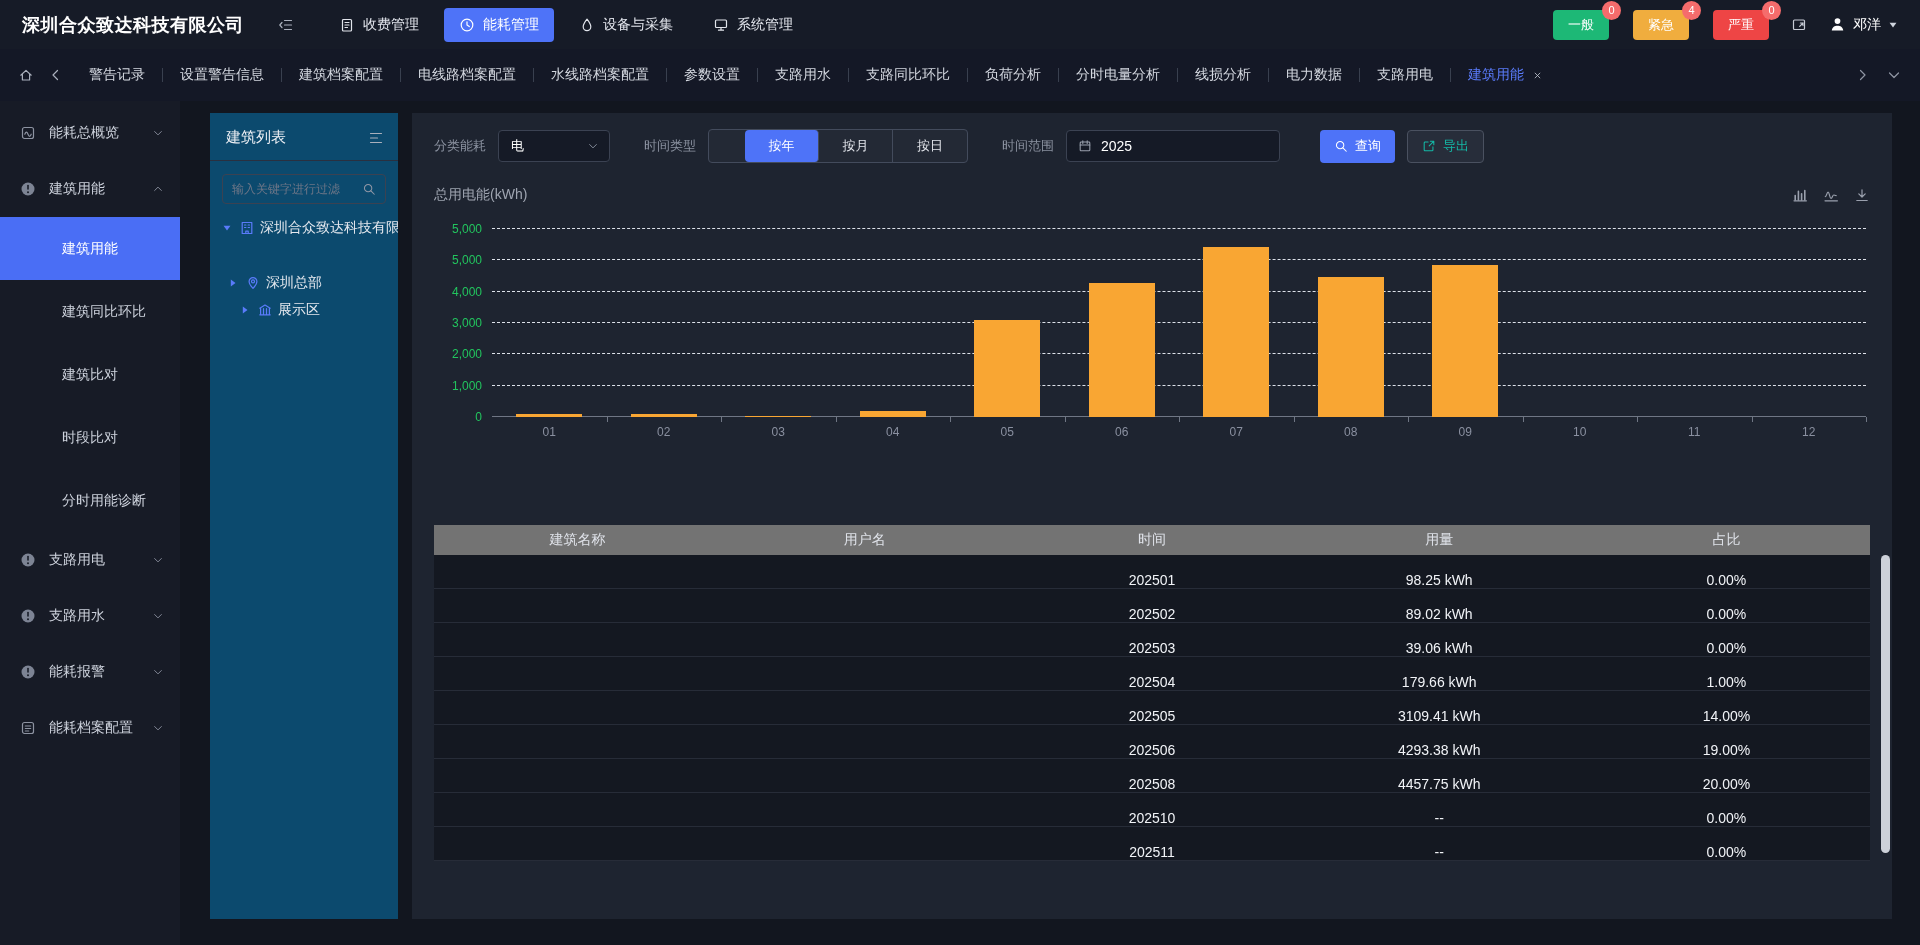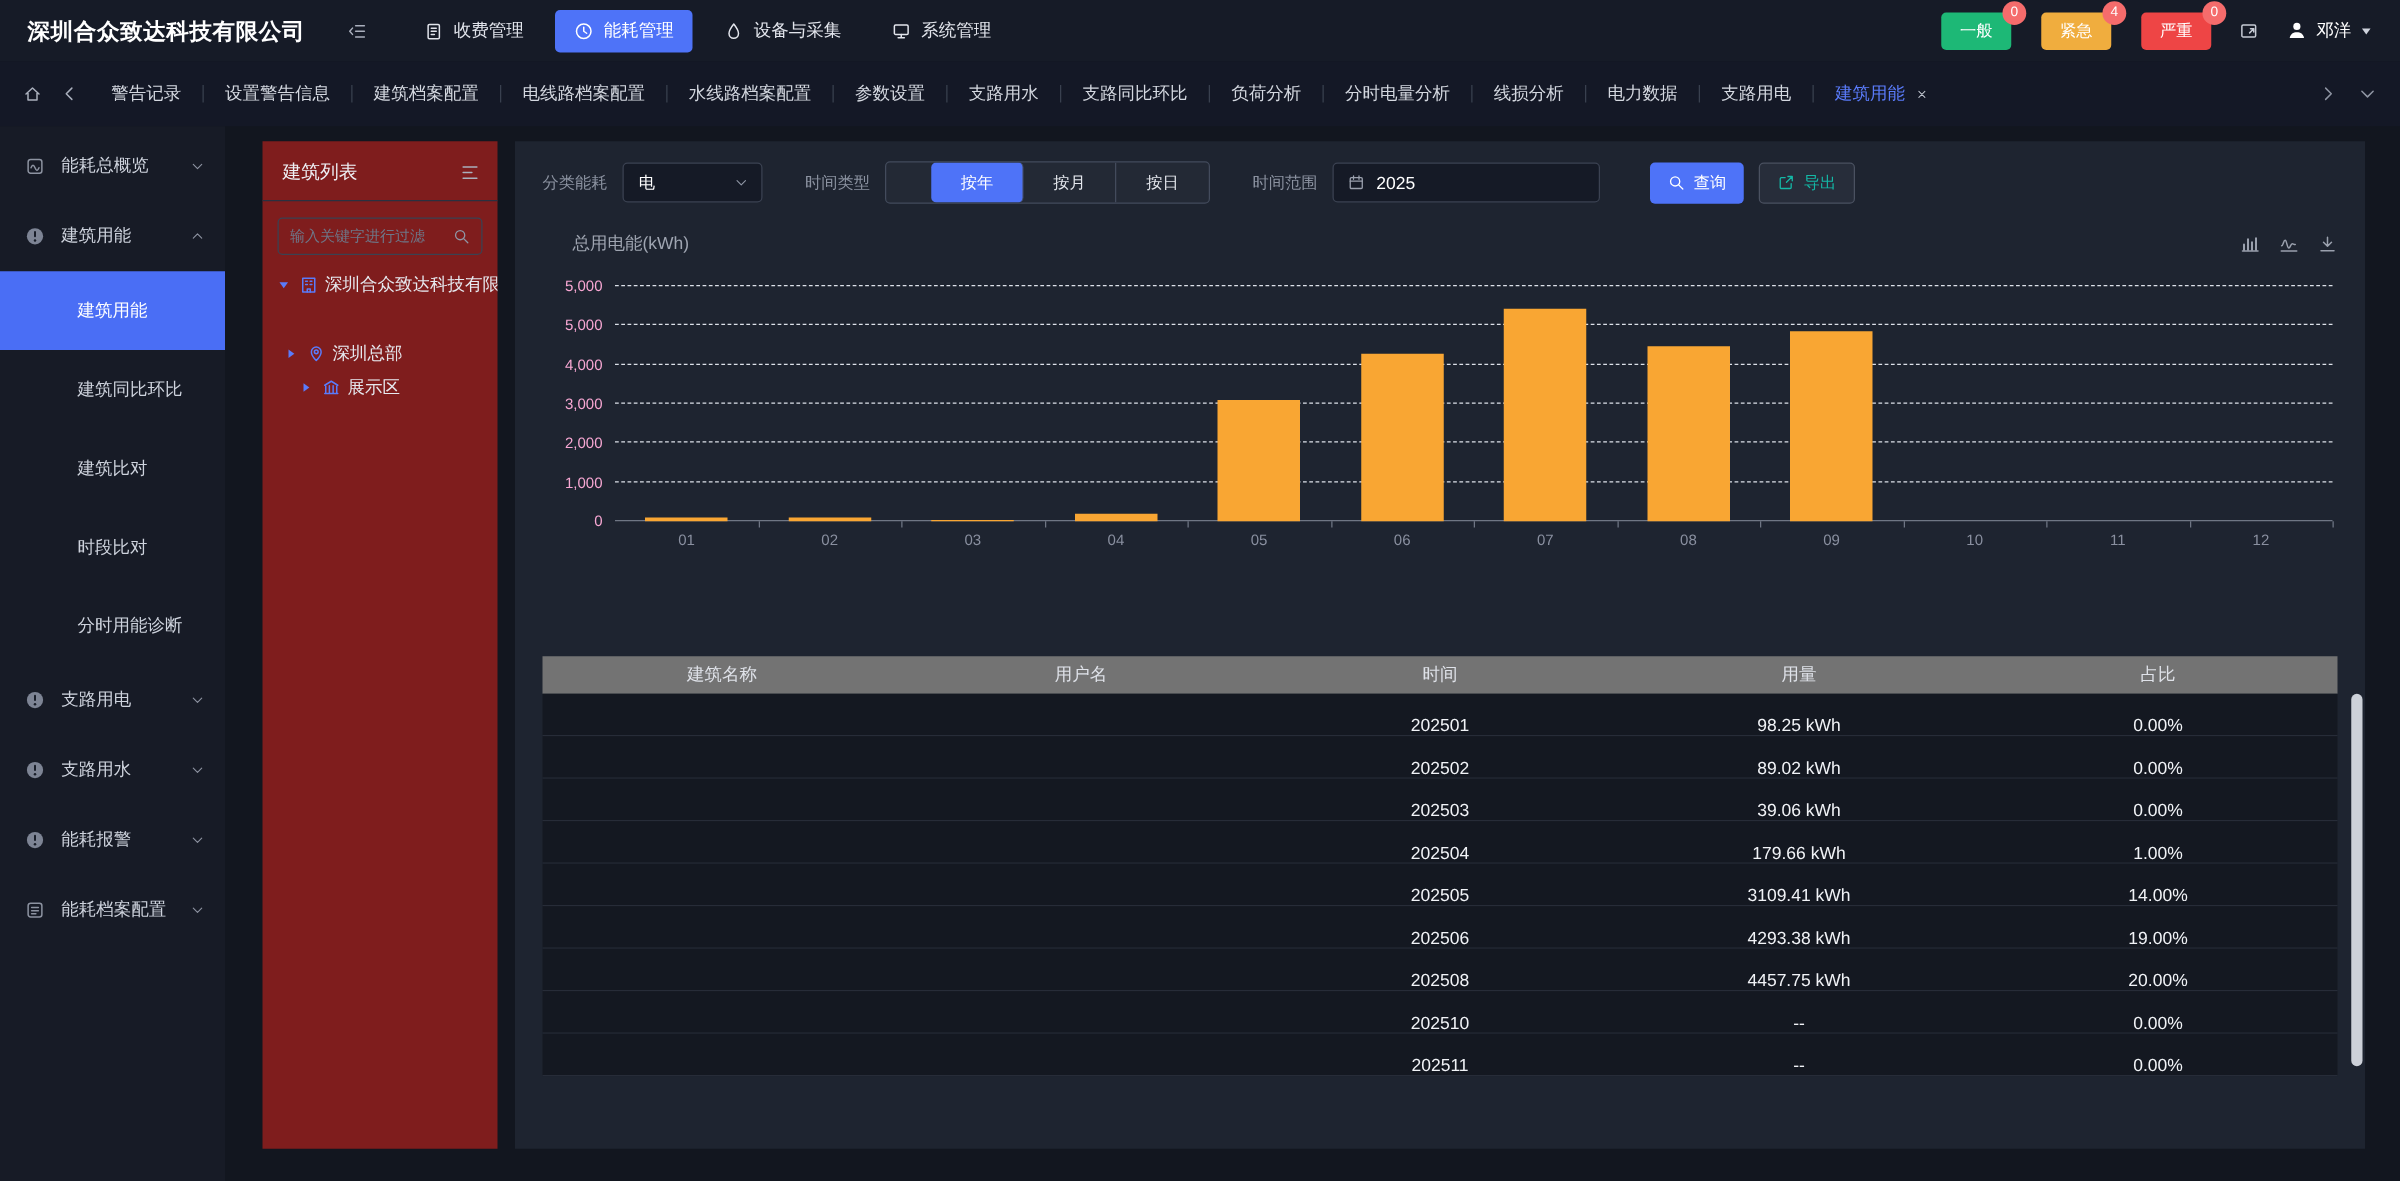--- a/index.html
+++ b/index.html
@@ -42,21 +42,21 @@
   .side-item { height:56px; display:flex; align-items:center; gap:13px; padding:0 16px 0 20px; font-size:14px; color:#ced3dd; cursor:pointer; }
   .side-item .icon { color:#8d93a1; }
   .side-item .chev { margin-left:auto; color:#8d93a1; }
   .side-item .chev svg, .select .icon svg { width:12px; height:12px; }
   .side-sub { height:63px; display:flex; align-items:center; padding-left:62px; font-size:14px; color:#ced3dd; cursor:pointer; }
   .side-sub.active { background:#4a6ef5; color:#fff; }
 
   .workspace { flex:1; display:flex; gap:14px; padding:12px 28px 0 30px; min-width:0; }
 
   
-  .tree-panel { width:188px; flex-shrink:0; background:#7f1d1d; height:806px; }
+  .tree-panel { width:188px; flex-shrink:0; background:#0c4a6e; height:806px; }
   .tree-head { display:flex; align-items:center; justify-content:space-between; padding:15px 14px 13px 16px; border-bottom:1px solid #2a3040; }
   .tree-title { font-size:15px; color:#eef0f5; }
   .tree-head .icon { color:#aab0bc; cursor:pointer; }
   .tree-search { margin:13px 12px 10px; display:flex; align-items:center; border:1px solid #3b4252; border-radius:4px; height:30px; padding:0 9px; }
   .tree-search input { flex:1; min-width:0; background:transparent; border:none; outline:none; color:#dfe3ea; font-size:12px; font-family:inherit; }
   .tree-search input::placeholder { color:#6e7687; }
   .tree-search .icon { color:#8f96a5; }
   .tree-search .icon svg { width:14px; height:14px; }
   .tree-node { display:flex; align-items:center; gap:5px; height:27px; font-size:14px; color:#e6e9ef; white-space:nowrap; overflow:hidden; cursor:pointer; }
   .tree-node .caret { color:#9099a9; flex-shrink:0; width:14px; display:flex; justify-content:center; }
@@ -77,27 +77,27 @@
   .datebox { width:214px; height:32px; background:#151a26; border:1px solid #3b4252; border-radius:4px; display:flex; align-items:center; gap:9px; padding:0 11px; cursor:pointer; }
   .datebox .icon { color:#9aa0ad; }
   .datebox .icon svg { width:14px; height:14px; }
   .datebox input { flex:1; min-width:0; background:transparent; border:0; outline:0; color:#fff; font-size:14px; font-family:inherit; }
   .btn { display:flex; align-items:center; gap:7px; height:33px; padding:0 14px; border-radius:4px; font-size:13px; border:none; cursor:pointer; font-family:inherit; }
   .btn .icon svg { width:14px; height:14px; }
   .btn.primary { background:#4e73f8; color:#fff; margin-left:6px; }
   .btn.ghost { background:#272d3a; color:#14b8a6; border:1px solid #4a5160; margin-left:12px; }
 
   .chart-head { display:flex; align-items:center; justify-content:space-between; margin-top:22px; height:20px; }
-  .chart-title { font-size:14px; color:#9fa5b1;margin-left:24px; }
+  .chart-title { font-size:14px; color:#9fa5b1; }
   .chart-tools { display:flex; gap:15px; color:#9aa0ad; }
   .chart-tools .icon { cursor:pointer; }
   .plot-area { position:relative; margin:24px 4px 0 58px; height:188px; }
   .gridline { position:absolute; left:0; right:0; height:0; border-top:1px dashed #dde1e9; }
   .gridline.zero { border-top:1px solid #6f7684; }
-  .ylab { position:absolute; left:-64px; width:54px; text-align:right; font-size:12px; color:#f9a8d4; transform:translateY(50%); }
+  .ylab { position:absolute; left:-64px; width:54px; text-align:right; font-size:12px; color:#22c55e; transform:translateY(50%); }
   .bars { position:absolute; left:0; right:0; top:0; bottom:0; display:flex; }
   .bar-slot { flex:1; display:flex; align-items:flex-end; justify-content:center; }
   .bar { width:66px; background:#f9a633; }
   .xlabels { display:flex; margin:0 4px 0 58px; height:30px; }
   .xslot { flex:1; display:flex; align-items:center; justify-content:center; font-size:12px; color:#8a90a0; position:relative; }
   .xslot::after { content:""; position:absolute; right:-1px; top:0; height:5px; border-right:1px solid #6f7684; }
 
   
   .table { margin-top:78px; }
   .thead { display:flex; height:30px; background:#737373; align-items:center; }

